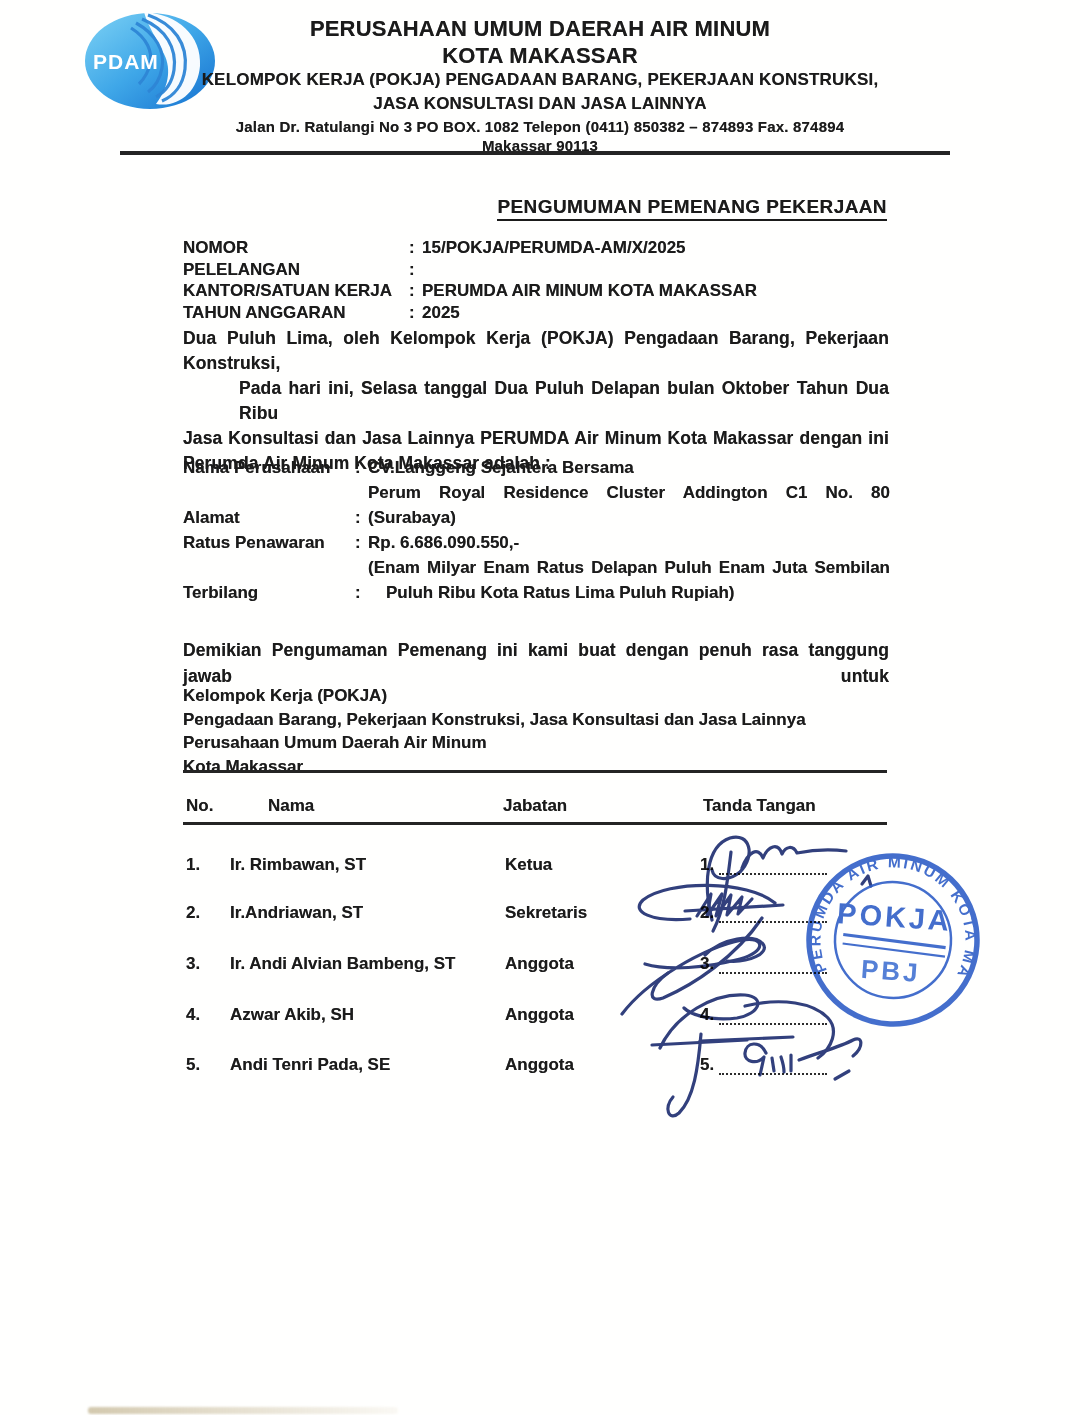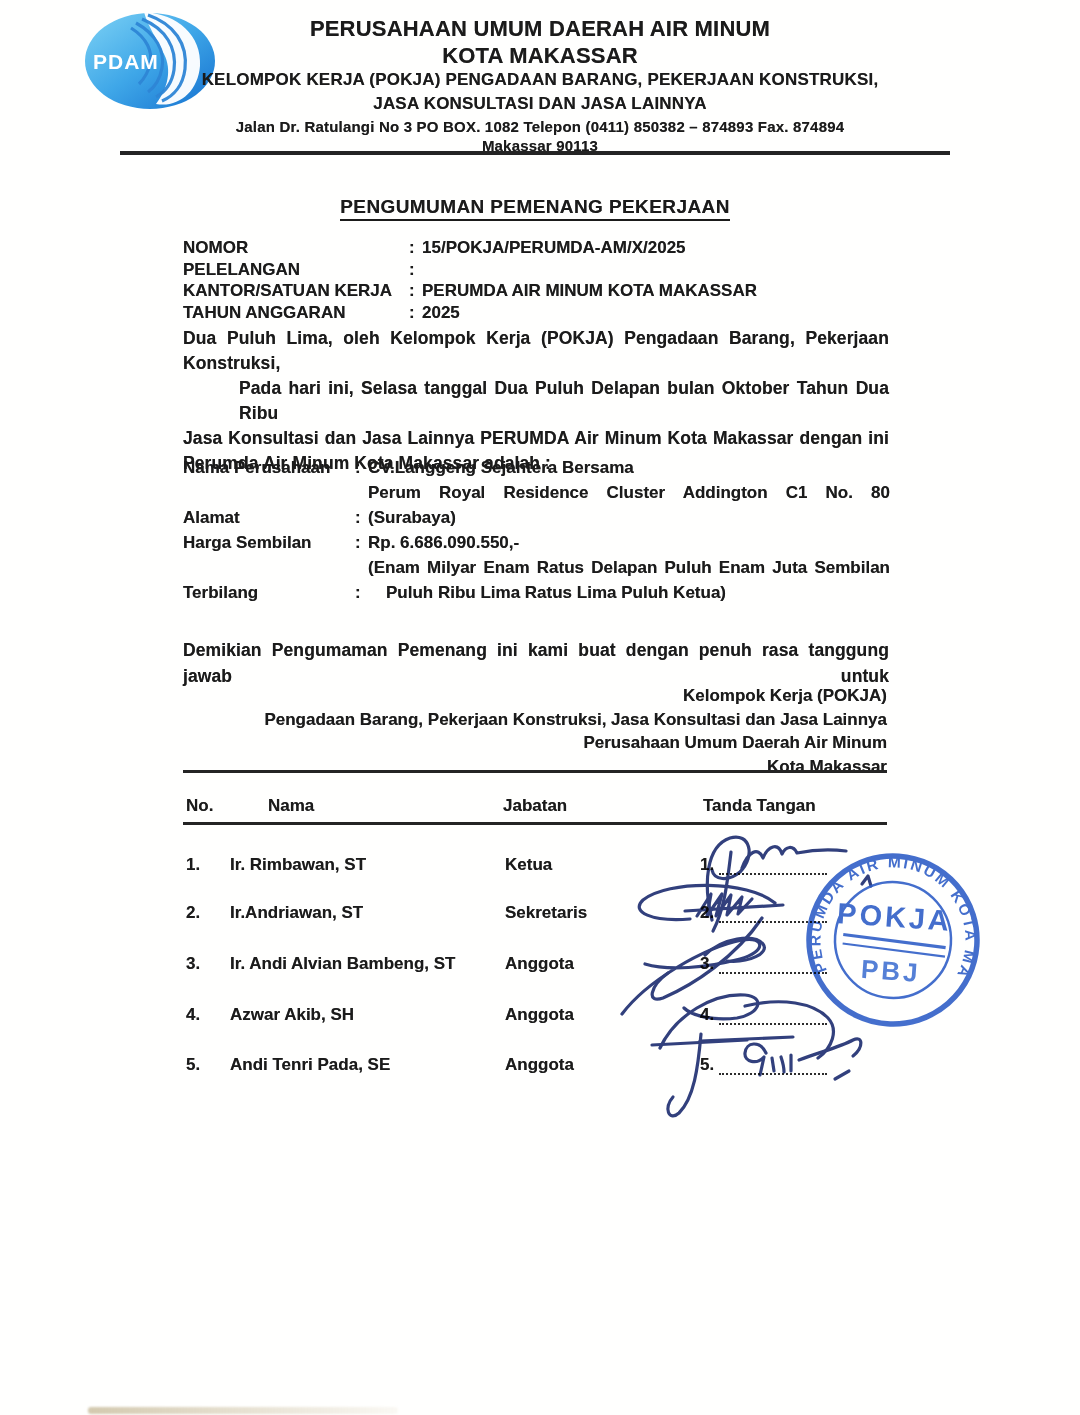--- a/index.html
+++ b/index.html
@@ -11,41 +11,41 @@
   .hl{position:absolute;left:0;width:100%;text-align:center;white-space:nowrap;letter-spacing:.2px}
   .hl1{top:16px;font-size:22px}
   .hl2{top:43px;font-size:22px}
   .hl3{top:70px;font-size:17px}
   .hl4{top:94px;font-size:17px}
   .hl5{top:118px;font-size:15px;font-weight:600}
   .hl6{top:137px;font-size:15px;font-weight:600}
   .rule{position:absolute;background:#242424}
   .hdr-rule{left:120px;top:151px;width:830px;height:4px}
   
-  .title-wrap{position:absolute;left:183px;top:196px;width:704px;text-align:center}
+  .title-wrap{position:absolute;left:183px;top:196px;width:704px;text-align:right}
   .title-text{font-size:19px;font-weight:bold;letter-spacing:.4px;border-bottom:2.5px solid #1b1b1b;padding-bottom:2px}
   
   .info{position:absolute;left:183px;top:237px;width:724px;font-size:17px;font-weight:bold}
   .info-row{display:flex;line-height:21.5px;white-space:nowrap}
   .info-label{width:226px;flex:none}
   .c{width:13px;flex:none}
   
   .para{position:absolute;left:183px;width:706px;font-size:17.5px;line-height:25px;font-weight:600;letter-spacing:.1px}
   .p1{top:326px}
   .closing{top:637px;line-height:26px}
   .jline{text-align:justify;text-align-last:justify}
   .indent{padding-left:56px}
   
   .winner{position:absolute;left:183px;top:455px;width:707px;font-size:17px;font-weight:bold;line-height:25px}
   .w-row{display:flex;align-items:flex-end}
   .w-label{width:172px;flex:none}
   .w-value{flex:1}
   .ind2{padding-left:18px}
   
-  .sig-heading{position:absolute;left:183px;top:684px;width:704px;text-align:right;font-size:17px;font-weight:600;line-height:23.6px}
+  .sig-heading{position:absolute;left:183px;top:684px;width:704px;text-align:left;font-size:17px;font-weight:600;line-height:23.6px}
   .rule-a{left:183px;top:770px;width:704px;height:3px}
   .rule-b{left:183px;top:822px;width:704px;height:3px}
   
   .thead span{position:absolute;top:796px;font-size:17px;font-weight:600}
   .th-no{left:186px}.th-name{left:268px}.th-pos{left:503px}.th-sig{left:703px}
   .t-row{position:absolute;left:0;width:100%;font-size:17px;font-weight:600;height:24px}
   .t-no{position:absolute;left:186px}
   .t-name{position:absolute;left:230px;white-space:nowrap}
   .t-pos{position:absolute;left:505px}
   .t-sig{position:absolute;left:700px;display:flex;align-items:flex-end}
@@ -132,30 +132,30 @@
     </div>
     <div class="w-row">
       <span class="w-label">Alamat</span>
       <span class="c">:</span>
       <div class="w-value">
         <div class="jline">Perum Royal Residence Cluster Addington C1 No. 80</div>
         <div>(Surabaya)</div>
       </div>
     </div>
     <div class="w-row">
-      <span class="w-label">Harga Sembilan</span>
+      <span class="w-label">Ratus Penawaran</span>
       <span class="c">:</span>
       <div class="w-value">Rp. 6.686.090.550,-</div>
     </div>
     <div class="w-row">
       <span class="w-label">Terbilang</span>
       <span class="c">:</span>
       <div class="w-value">
         <div class="jline">(Enam Milyar Enam Ratus Delapan Puluh Enam Juta Sembilan</div>
-        <div class="ind2">Puluh Ribu Lima Ratus Lima Puluh Ketua)</div>
+        <div class="ind2">Puluh Ribu Kota Ratus Lima Puluh Rupiah)</div>
       </div>
     </div>
   </div>
 
   <div class="para closing txt">
     <div class="jline">Demikian Pengumaman Pemenang ini kami buat dengan penuh rasa tanggung jawab untuk</div>
   </div>
 
   <div class="sig-heading txt">
     <div>Kelompok Kerja (POKJA)</div>

